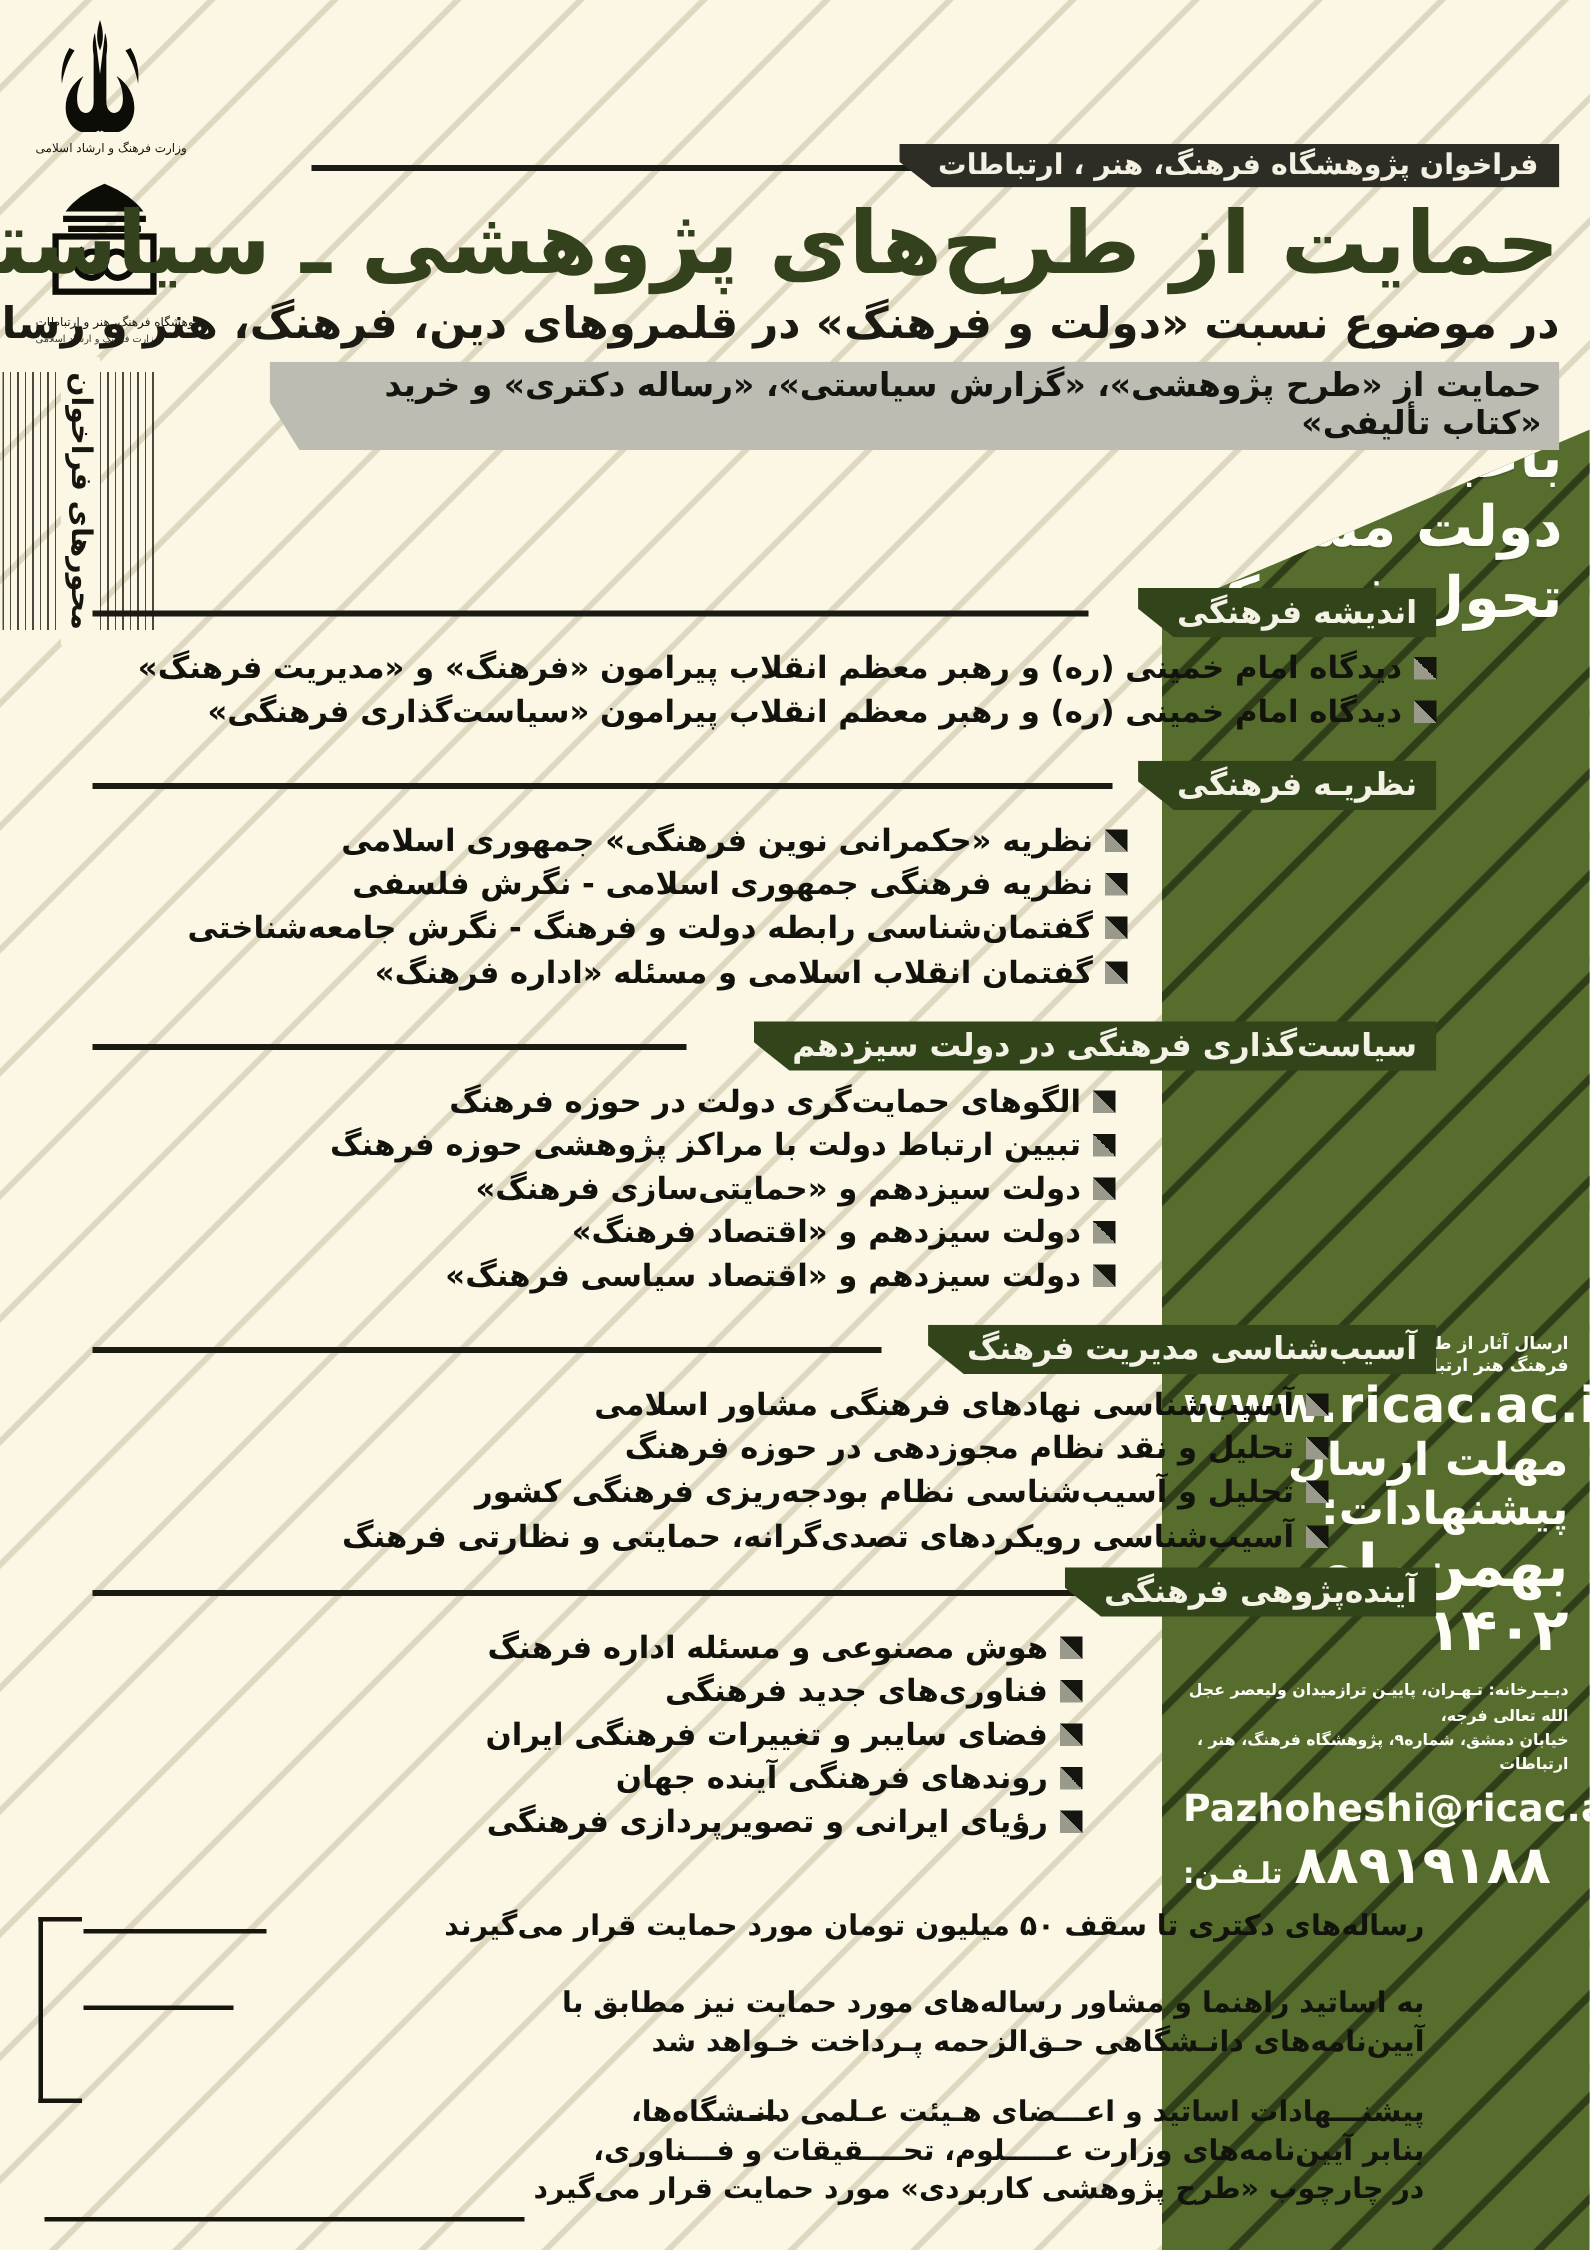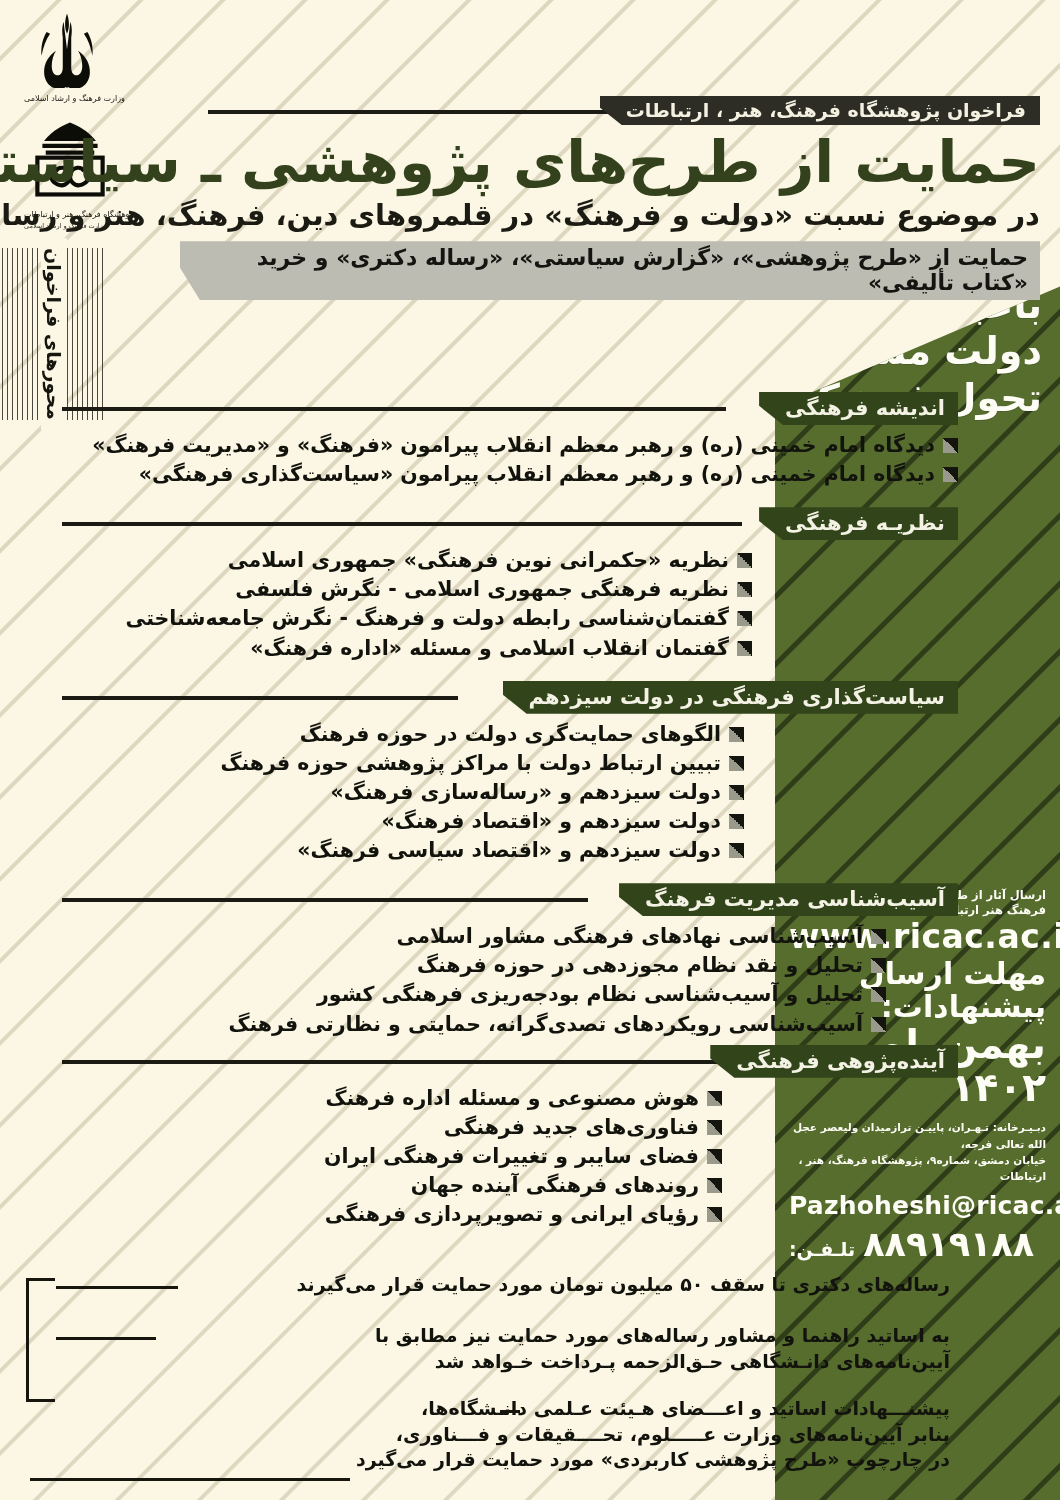--- a/index.html
+++ b/index.html
@@ -280,21 +280,21 @@
         <li>
             <span class="bullet"></span>
             <span>الگوهای حمایت‌گری دولت در حوزه فرهنگ</span>
           </li>
         <li>
             <span class="bullet"></span>
             <span>تبیین ارتباط دولت با مراکز پژوهشی حوزه فرهنگ</span>
           </li>
         <li>
             <span class="bullet"></span>
-            <span>دولت سیزدهم و «رساله‌سازی فرهنگ»</span>
+            <span>دولت سیزدهم و «حمایتی‌سازی فرهنگ»</span>
           </li>
         <li>
             <span class="bullet"></span>
             <span>دولت سیزدهم و «اقتصاد فرهنگ»</span>
           </li>
         <li>
             <span class="bullet"></span>
             <span>دولت سیزدهم و «اقتصاد سیاسی فرهنگ»</span>
           </li>
       </ul>

